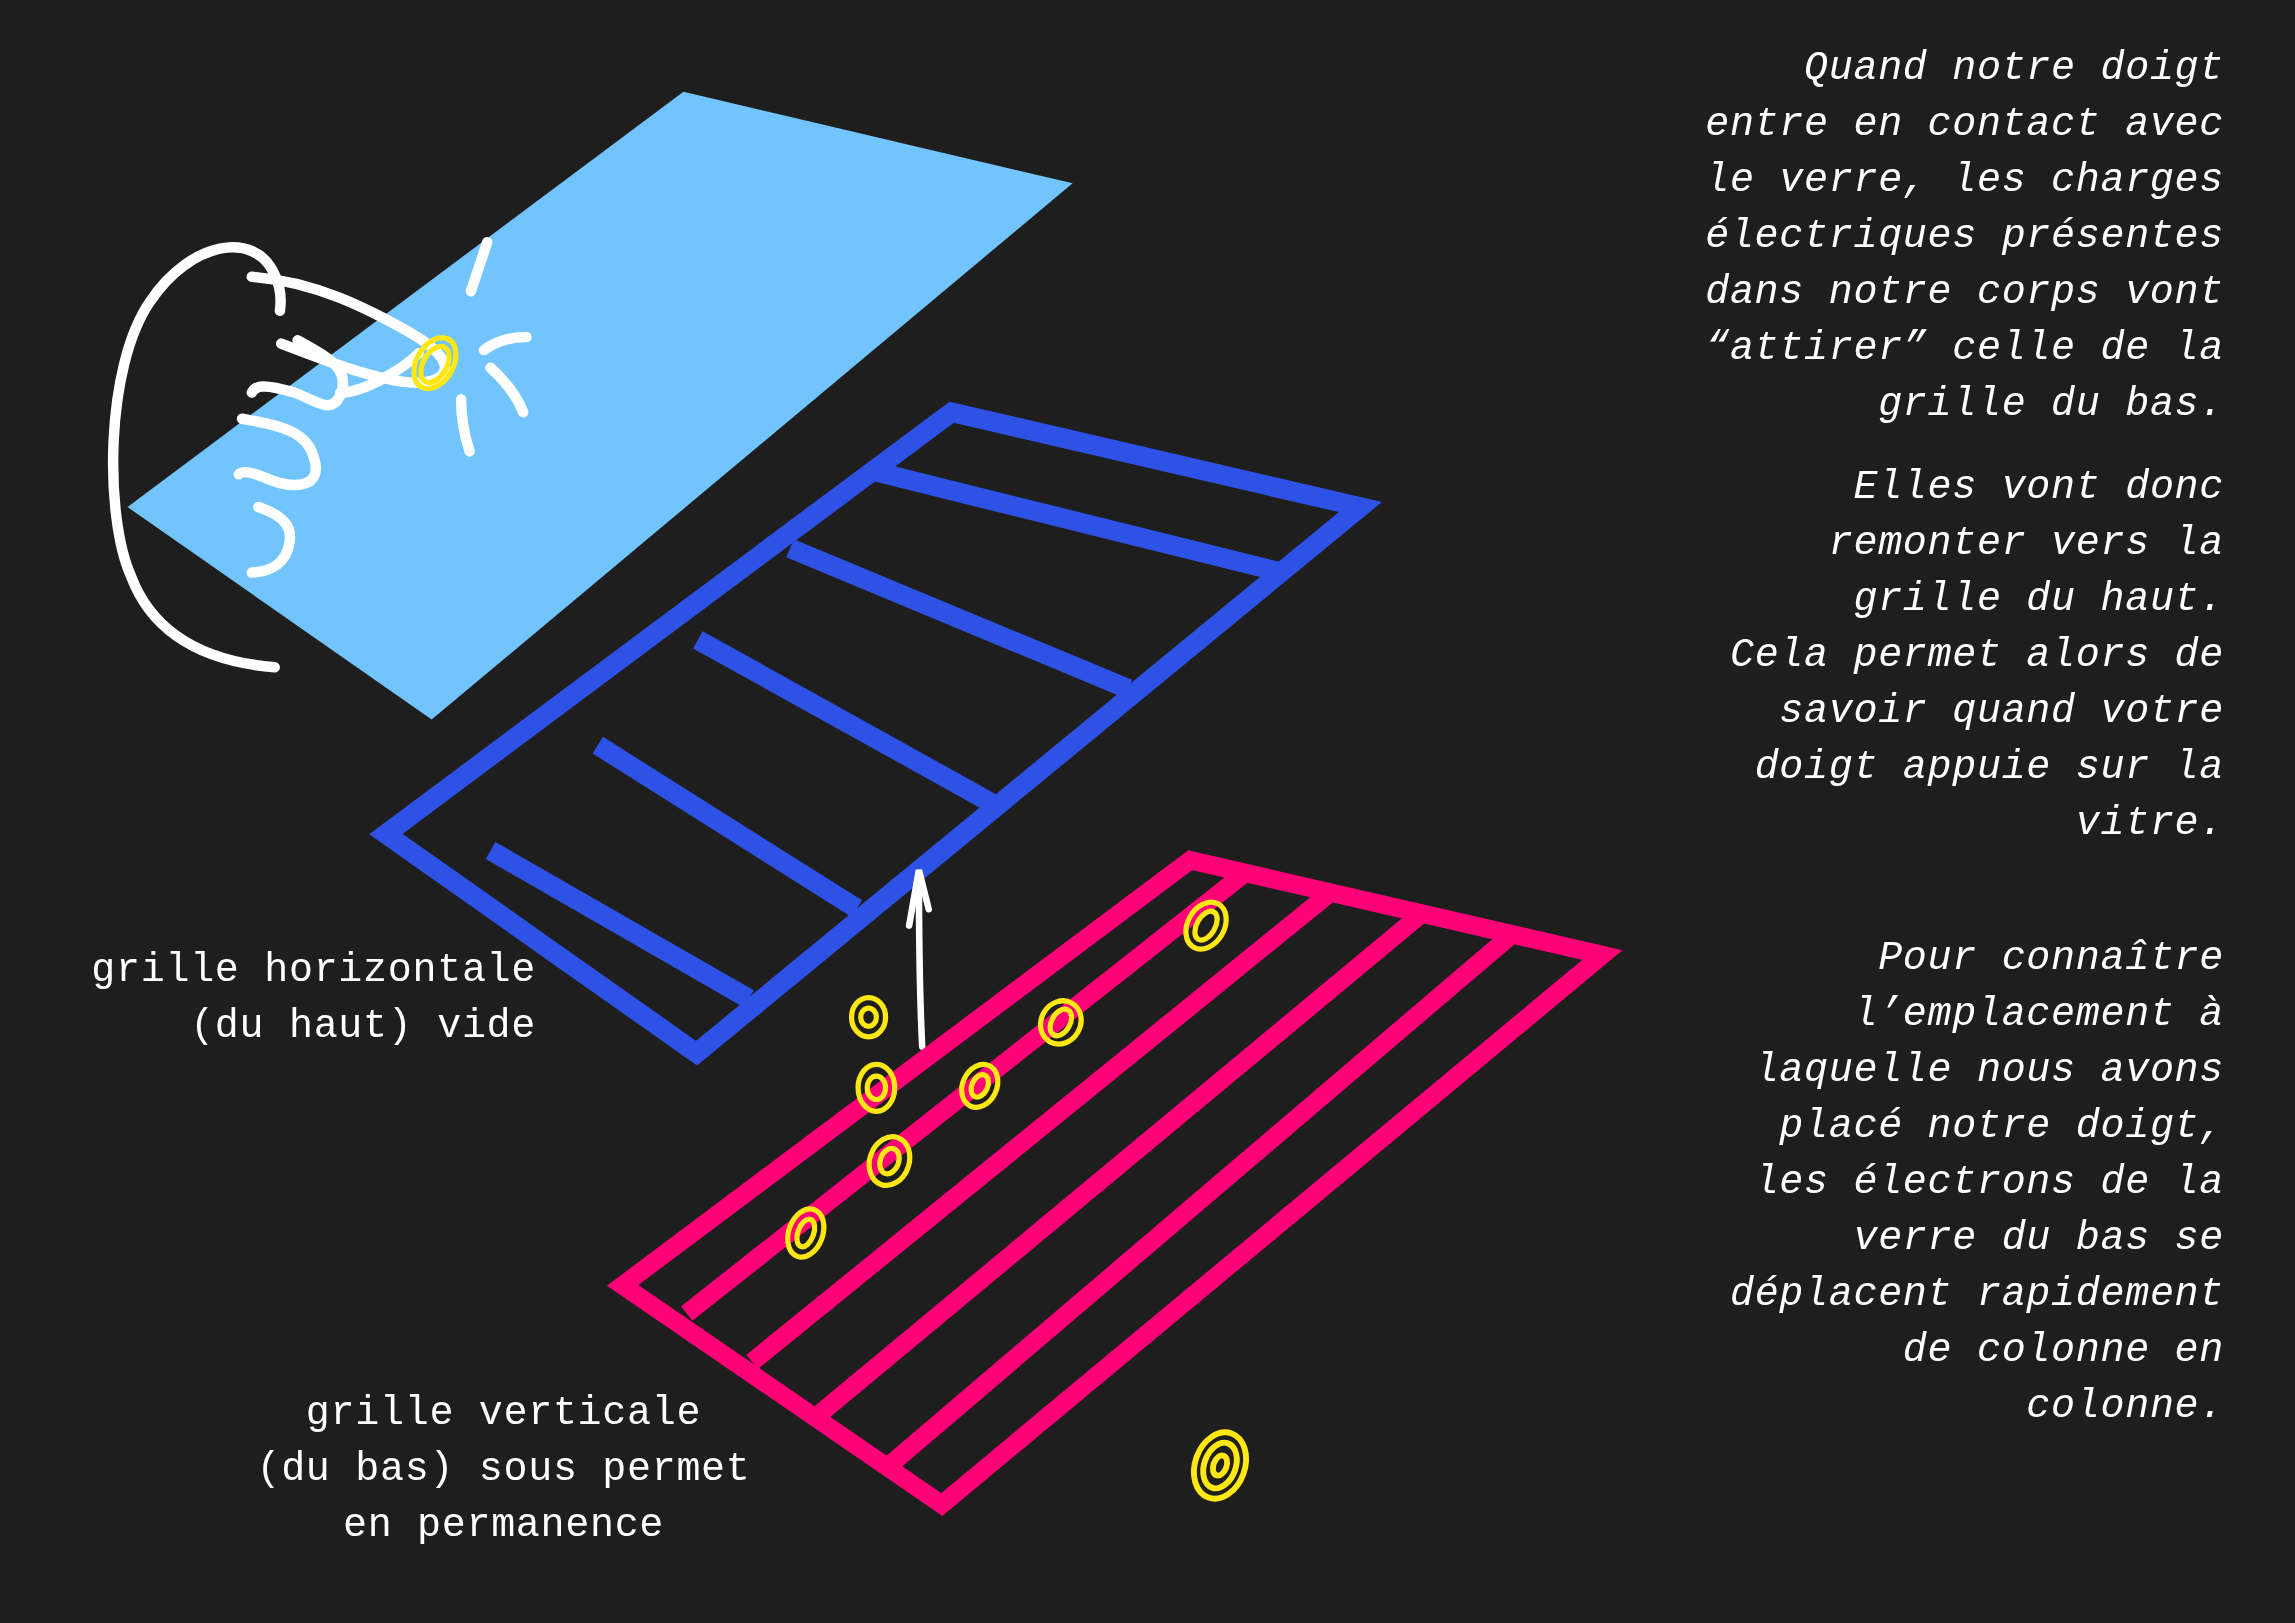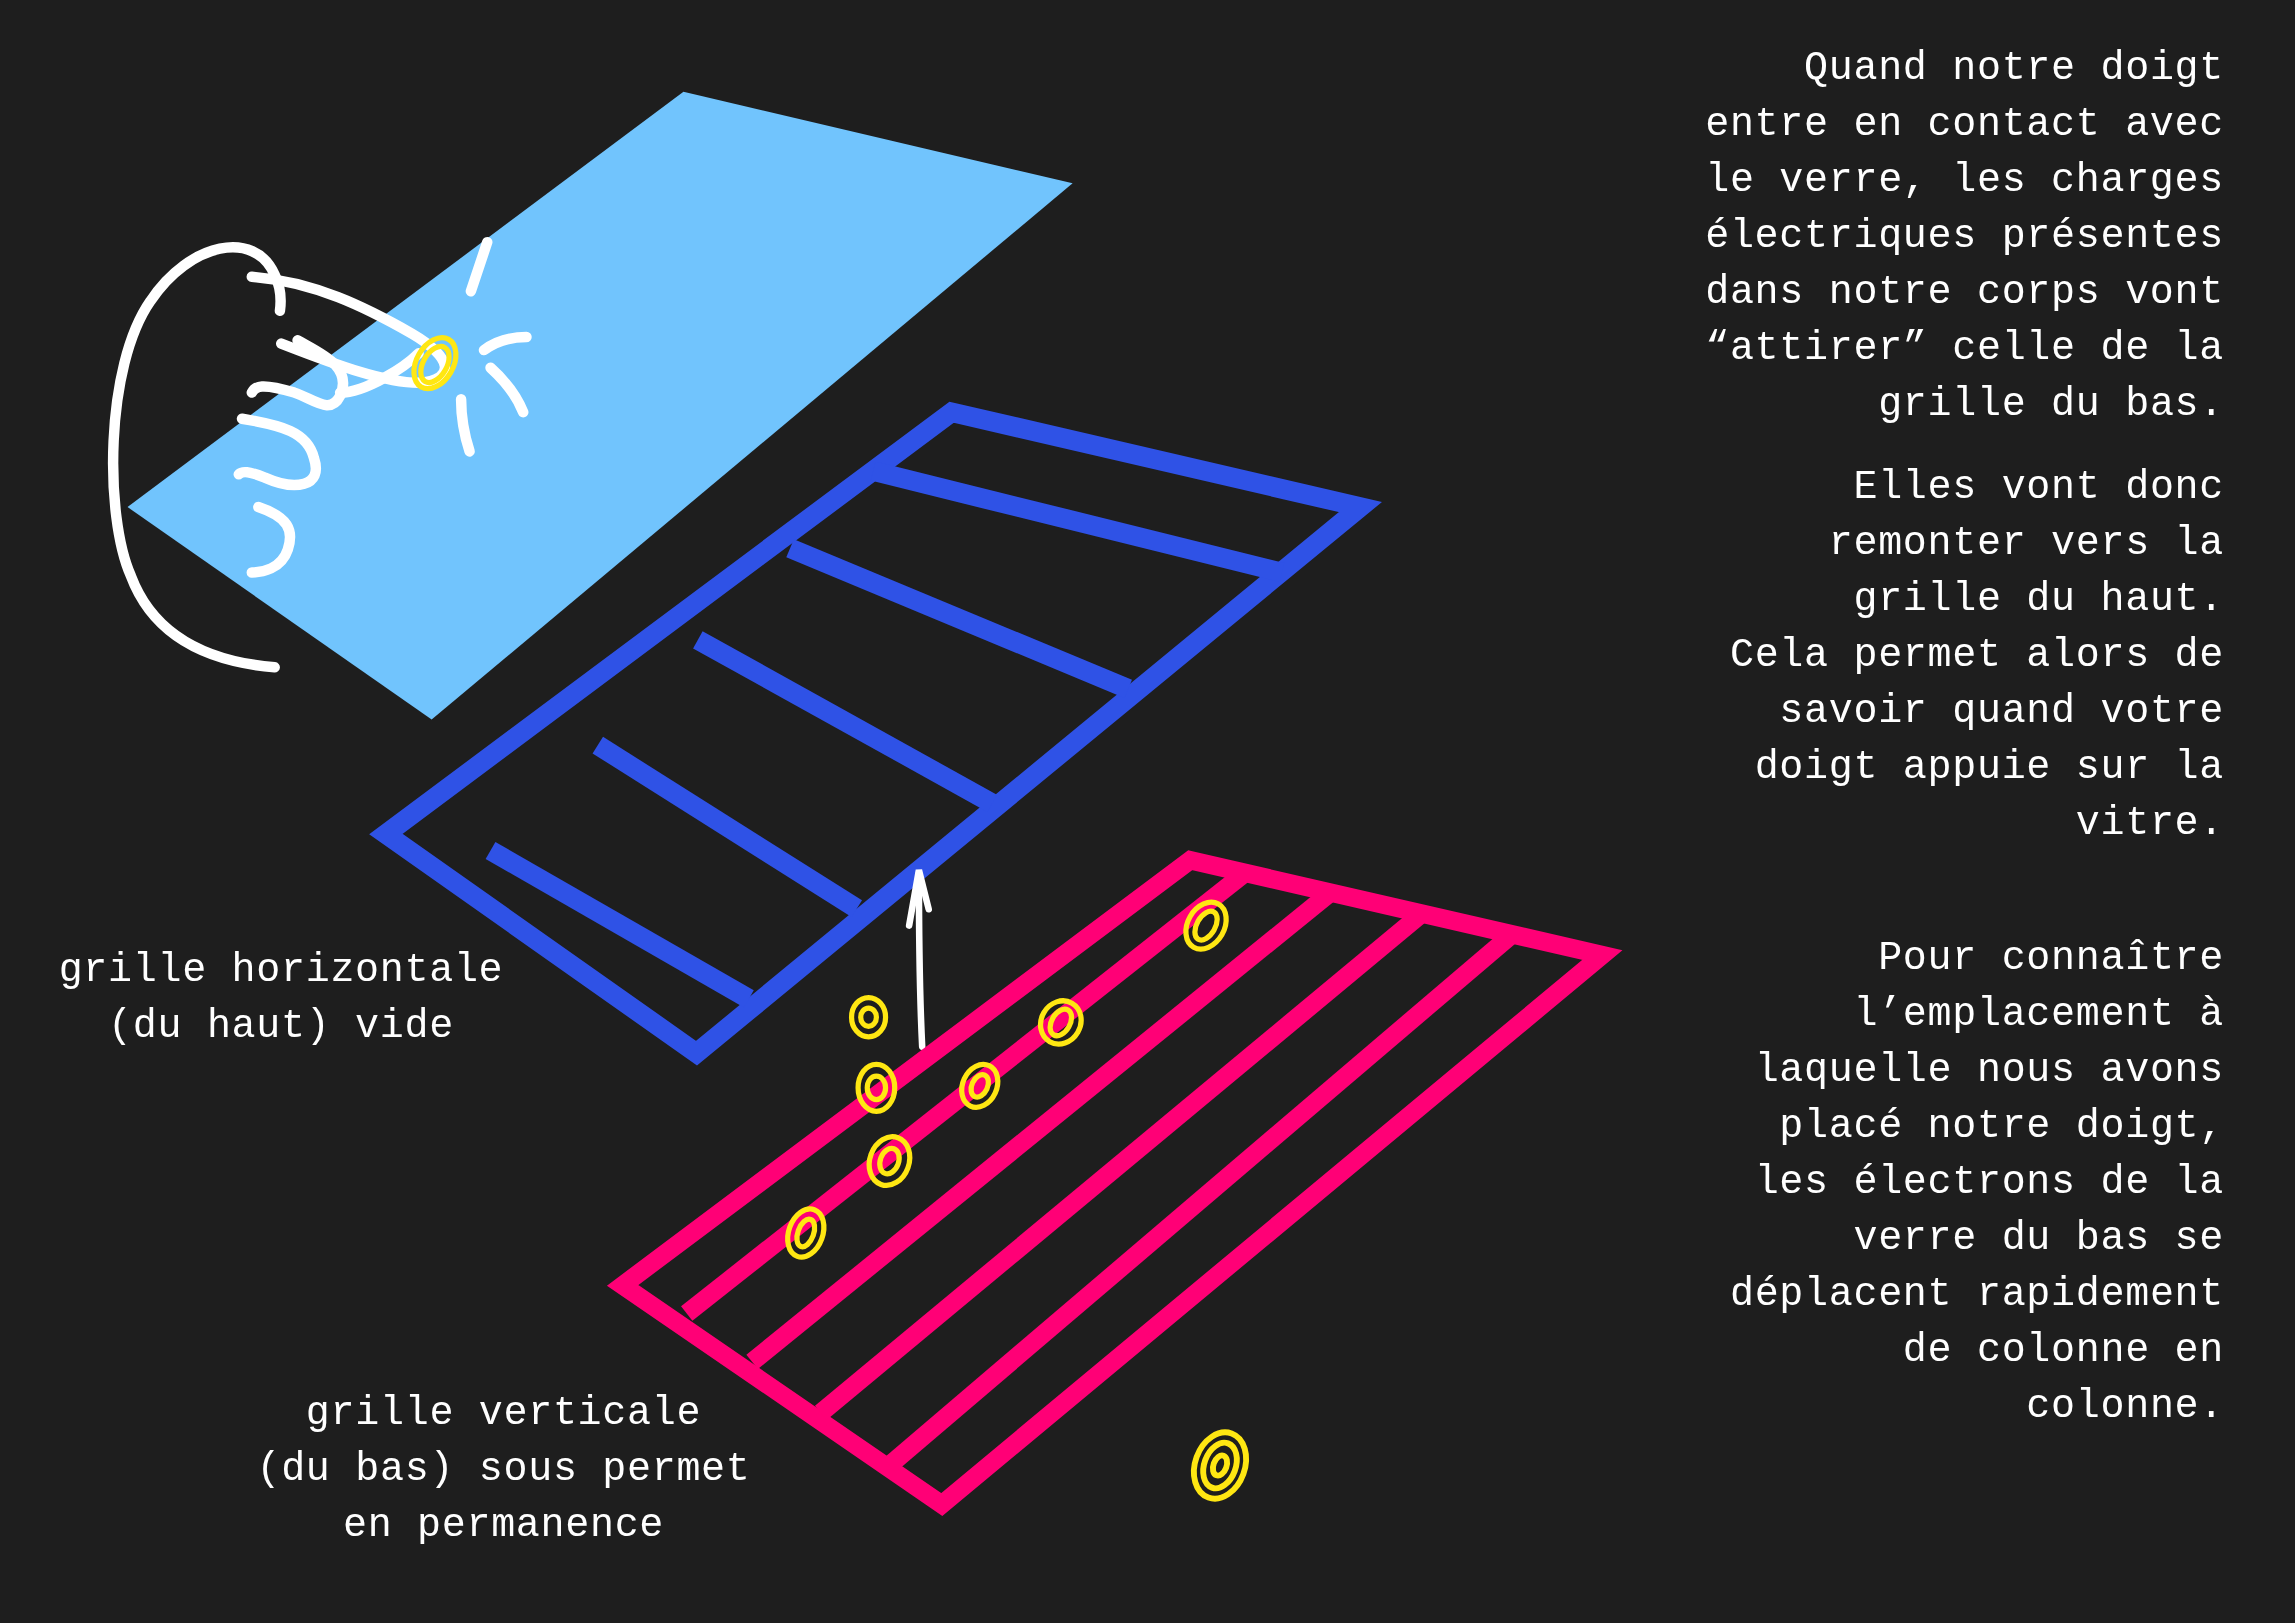--- a/index.html
+++ b/index.html
@@ -14,20 +14,21 @@
   svg.diagram { position: absolute; left: 0; top: 0; }
   .para {
     position: absolute;
     right: 71px;
     width: 654px;
     text-align: right;
     font-size: 40px;
     line-height: 56px;
     white-space: pre-line;
     letter-spacing: 0.7px;
+    font-style: italic;
   }
   .label {
     position: absolute;
     text-align: center;
     font-size: 40px;
     line-height: 56px;
     white-space: pre-line;
     letter-spacing: 0.7px;
   }
   .legend {
@@ -136,21 +137,21 @@
 <div class="para" style="top:931px;">Pour connaître
 l’emplacement à
 laquelle nous avons
 placé notre doigt,
 les électrons de la
 verre du bas se
 déplacent rapidement
 de colonne en
 colonne.</div>
 
-<div class="label" style="left:26px; top:943px; width:510px;">grille horizontale
+<div class="label" style="left:26px; top:943px; width:510px;text-align:right;">grille horizontale
 (du haut) vide</div>
 <div class="label" style="left:209px; top:1386px; width:589px;">grille verticale
 (du bas) sous permet
 en permanence</div>
 
 <div class="legend">
   <svg width="72" height="79" viewBox="0 0 110 120">
     <g fill="none" stroke="#ffe712" stroke-width="9">
       <ellipse cx="55" cy="60" rx="38" ry="52" transform="rotate(20 55 60)"></ellipse>
       <ellipse cx="55" cy="60" rx="24" ry="36" transform="rotate(20 55 60)"></ellipse>

